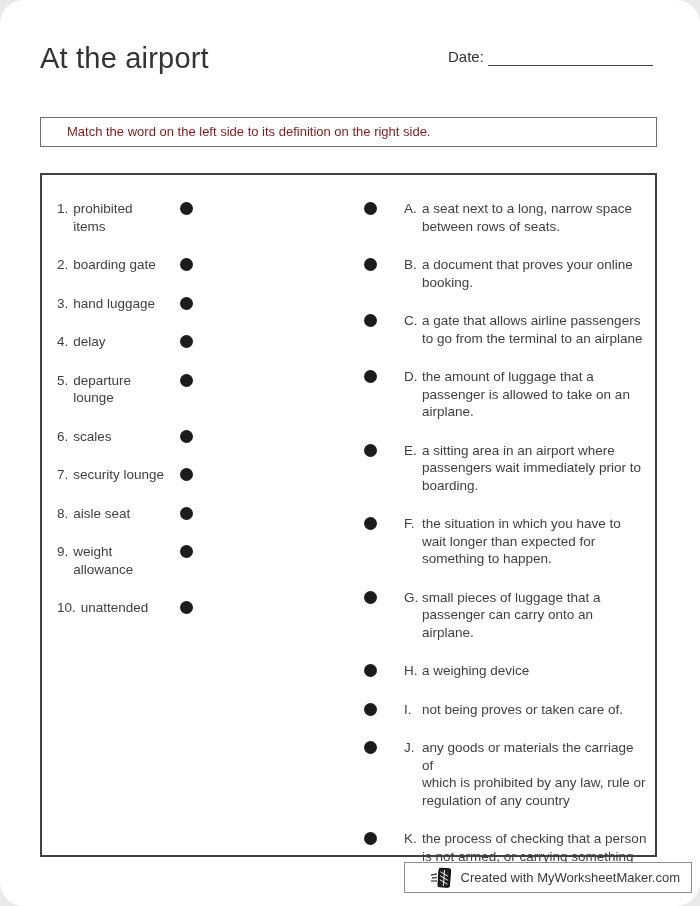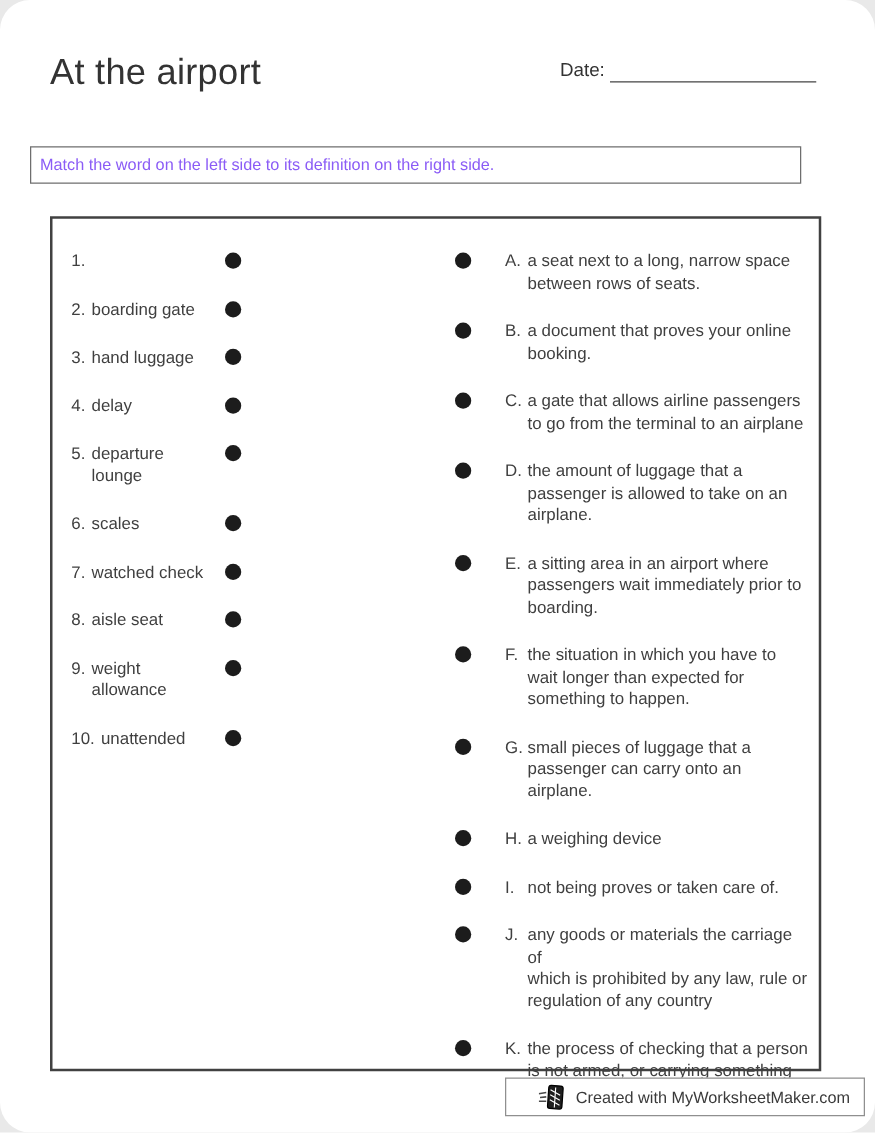--- a/index.html
+++ b/index.html
@@ -12,23 +12,23 @@
     position:relative;width:700px;height:906px;margin:0 auto;background:#ffffff;
     color:var(--text);font-size:13.5px;line-height:17.5px;overflow:hidden;border-radius:24px;
   }
   .title{
     position:absolute;left:40px;top:41px;font-size:29px;line-height:34px;
     font-weight:400;color:var(--title);letter-spacing:.2px;
   }
   .date-block{position:absolute;left:448px;top:47px;font-size:15px;color:var(--title);display:flex;align-items:center;}
   .date-line{display:inline-block;width:165px;height:19px;border-bottom:1px solid var(--line);margin-left:4px;}
   .instruction-box{
-    position:absolute;left:24px;top:117px;width:617px;height:30px;
+    position:absolute;left:40px;top:117px;width:617px;height:30px;
     border:1px solid var(--light-border);display:flex;align-items:center;
-    padding-left:7px;font-size:13px;color:#8b5cf6;
+    padding-left:26px;font-size:13px;color:#7f1d1d;
   }
   .main-box{
     position:absolute;left:40px;top:173px;width:617px;height:684px;
     border:2px solid var(--box-border);
     display:flex;padding:25px 8px 0 15px;
   }
   .left-col{width:307px;display:flex;flex-direction:column;gap:21px;}
   .right-col{flex:1;display:flex;flex-direction:column;gap:21px;}
   .l-item{display:flex;align-items:flex-start;}
   .l-text{display:flex;width:123px;align-items:flex-start;}
@@ -65,20 +65,22 @@
 
   <div class="instruction-box">
     <span>Match the word on the left side to its definition on the right side.</span>
   </div>
 
   <div class="main-box">
     <div class="left-col" id="words-col">
     <div class="l-item">
       <div class="l-text">
         <span class="num">1.</span>
+        <span class="word">prohibited
+items</span>
       </div>
       <span class="dot"></span>
     </div>
 
     <div class="l-item">
       <div class="l-text">
         <span class="num">2.</span>
         <span class="word">boarding gate</span>
       </div>
       <span class="dot"></span>
@@ -113,21 +115,21 @@
       <div class="l-text">
         <span class="num">6.</span>
         <span class="word">scales</span>
       </div>
       <span class="dot"></span>
     </div>
 
     <div class="l-item">
       <div class="l-text">
         <span class="num">7.</span>
-        <span class="word">watched check</span>
+        <span class="word">security lounge</span>
       </div>
       <span class="dot"></span>
     </div>
 
     <div class="l-item">
       <div class="l-text">
         <span class="num">8.</span>
         <span class="word">aisle seat</span>
       </div>
       <span class="dot"></span>

